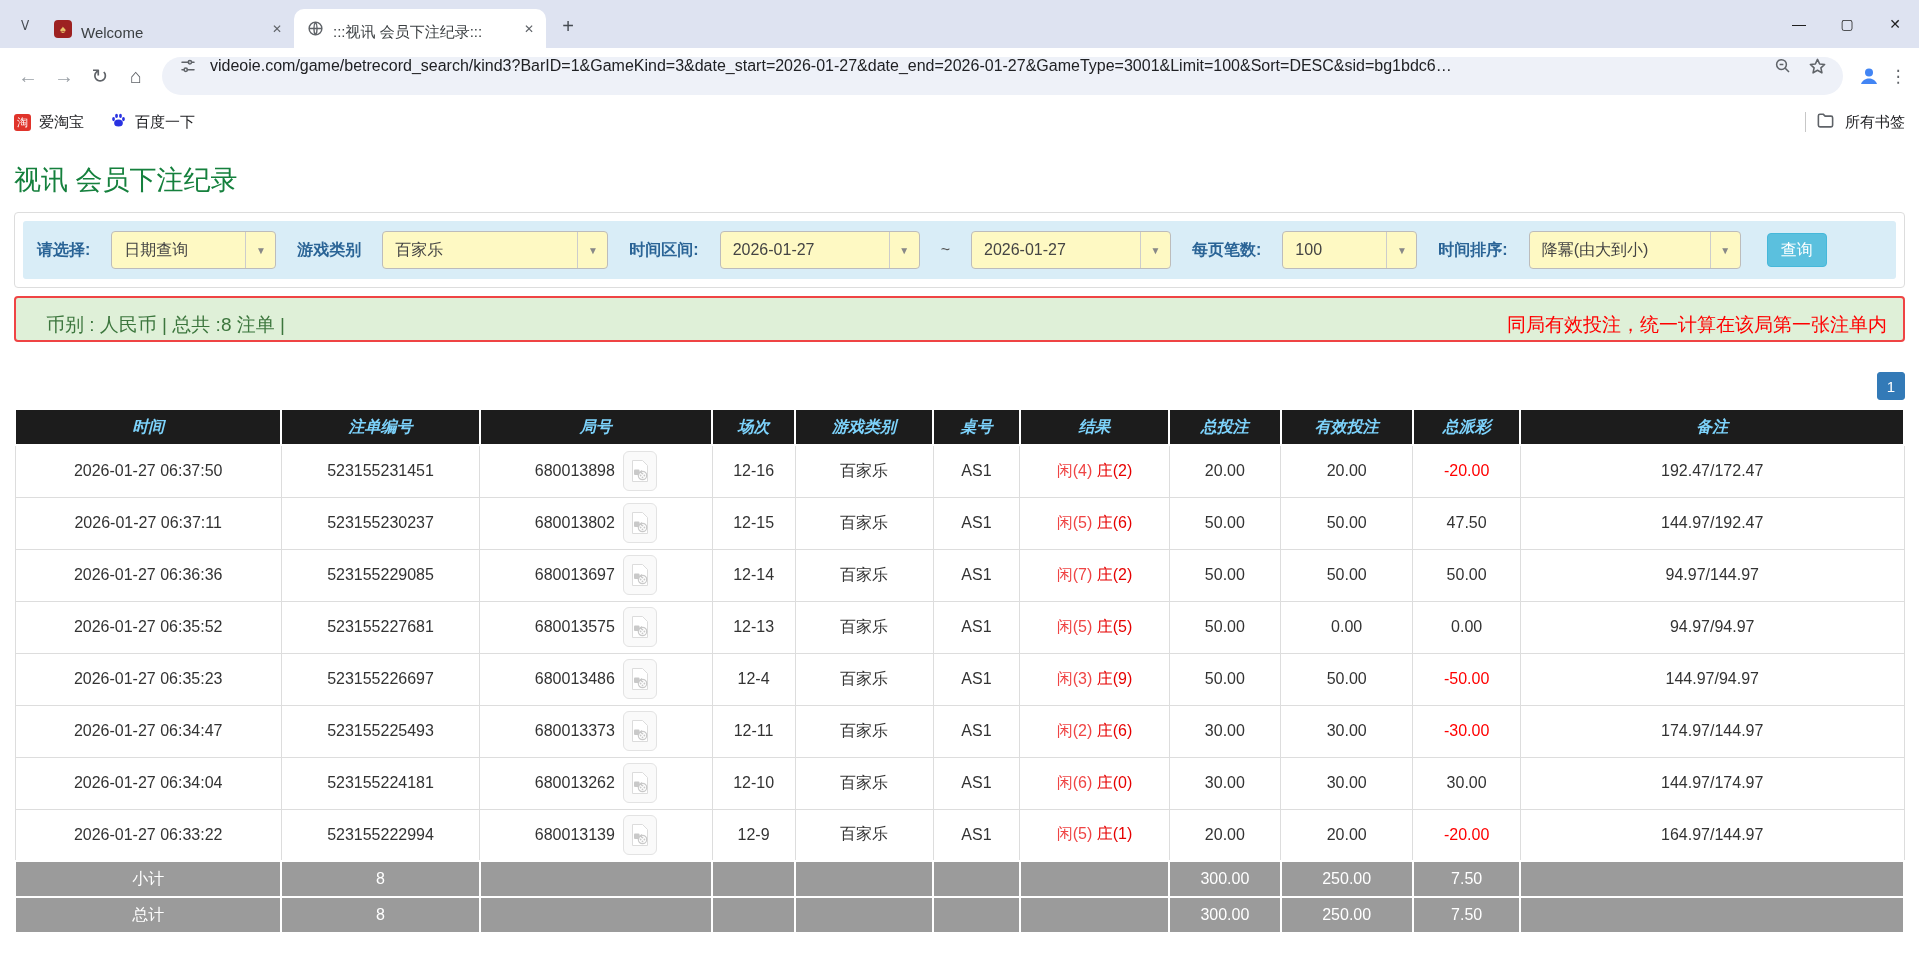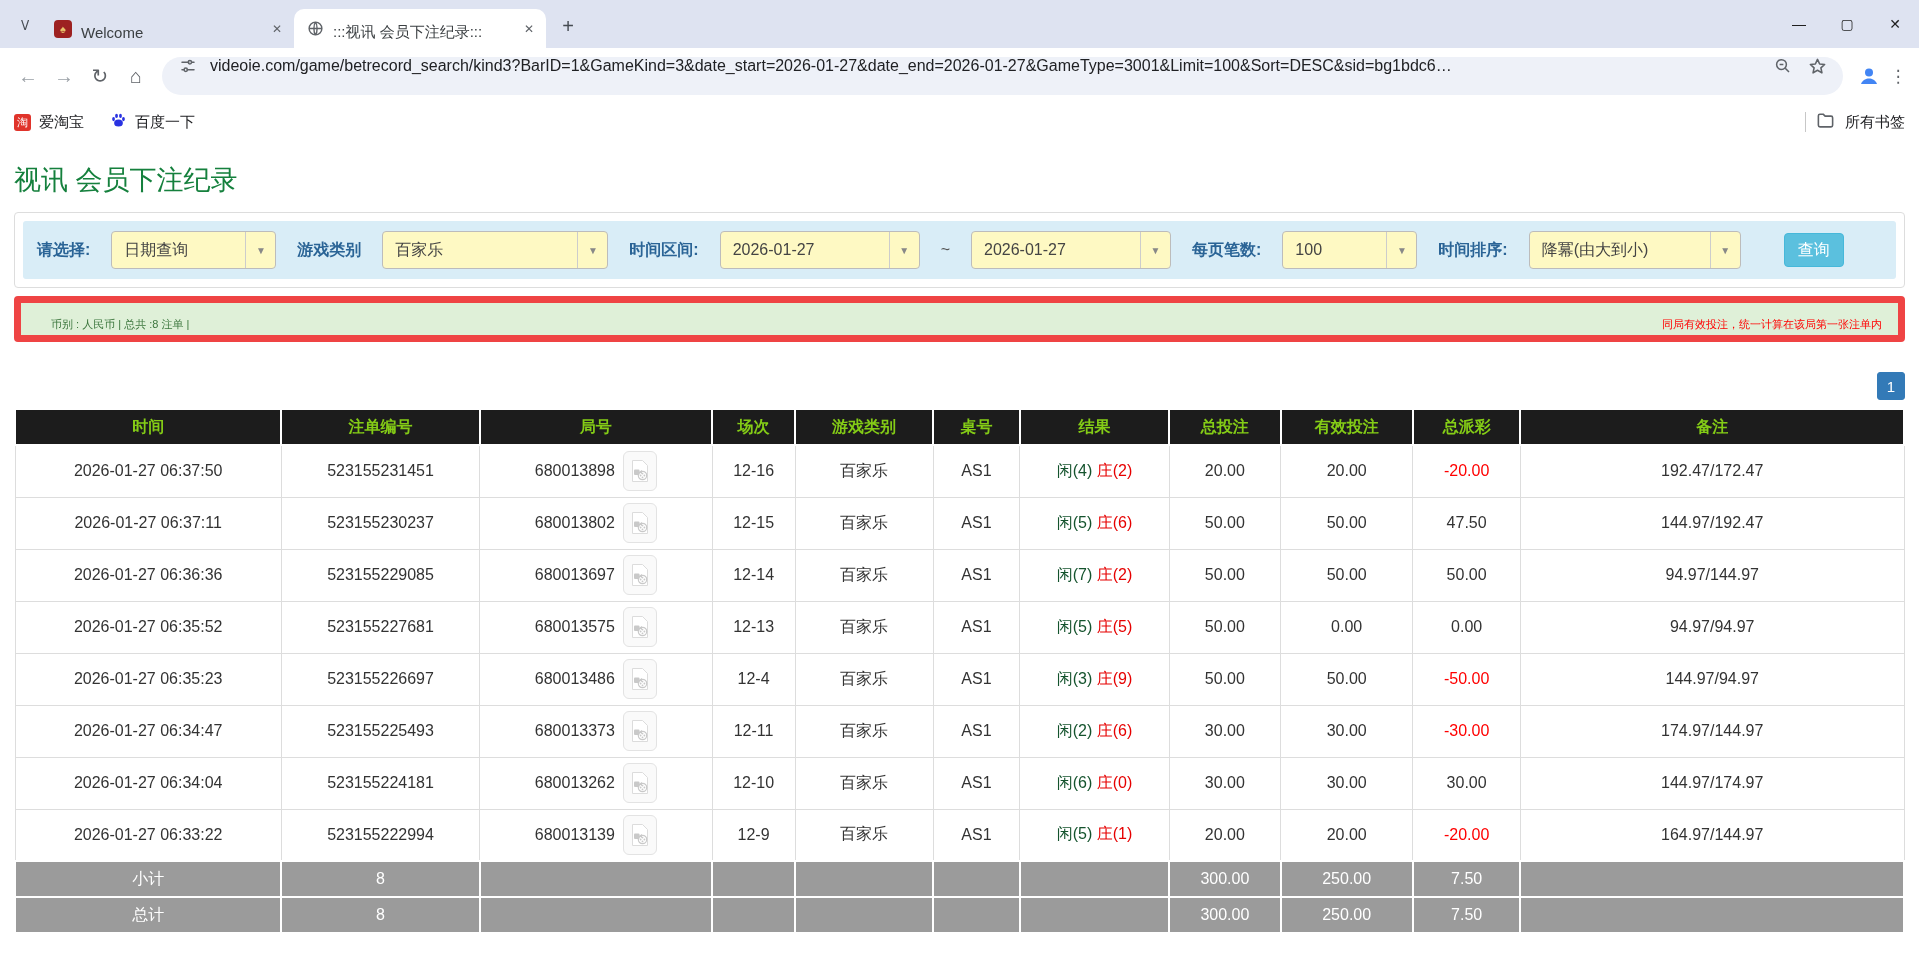--- a/index.html
+++ b/index.html
@@ -37,34 +37,34 @@
   
   .content { padding:0 14px; }
   .page-title { font-size:27px; font-weight:500; color:#15803d; margin:22px 0 14px 0; }
   .filter-panel { border:1px solid #ddd; border-radius:4px; padding:8px; }
   .filter-bar { background:#d9edf7; border-radius:3px; display:flex; align-items:center; padding:10px 14px; gap:21px; }
   .flabel { color:#2a6496; font-weight:bold; font-size:16px; white-space:nowrap; }
   .fselect { background:#fef9c3; border:1px solid #bcbcbc; border-radius:4px; height:38px; display:flex; align-items:stretch; font-size:16px; color:#444; }
   .fselect .val { padding:0 12px; flex:1; display:flex; align-items:center; white-space:nowrap; overflow:hidden; }
   .fselect .caret { width:30px; border-left:1px solid #ccc; display:flex; align-items:center; justify-content:center; color:#888; font-size:10px; }
   .tilde { color:#555; font-size:16px; }
-  .search-btn { background:#5bc0de; color:#fff; border:1px solid #46b8da; border-radius:4px; height:34px; padding:0 13px; font-size:16px; margin-left:22px; cursor:pointer; }
-  .summary-bar { margin-top:8px; background:#dff0d8; border:7px solid #ef4444; border-radius:4px; height:46px; display:flex; align-items:center; justify-content:space-between; padding:11px 16px 0 30px; font-size:11px; }
+  .search-btn { background:#5bc0de; color:#fff; border:1px solid #46b8da; border-radius:4px; height:34px; padding:0 13px; font-size:16px; margin-left:5px; cursor:pointer; }
+  .summary-bar { margin-top:8px; background:#dff0d8; border:2px solid #ef4444; border-radius:4px; height:46px; display:flex; align-items:center; justify-content:space-between; padding:11px 16px 0 30px; font-size:19px; }
   .summary-left { color:#3c763d; }
   .summary-right { color:#ff0000; }
   .pagination-row { display:flex; justify-content:flex-end; margin:30px 0 8px 0; }
   .page-btn { min-width:28px; height:28px; background:#337ab7; border:1px solid #337ab7; color:#fff; font-size:15px; border-radius:3px; display:flex; align-items:center; justify-content:center; }
   
   table.records { width:100%; border-collapse:collapse; table-layout:fixed; font-size:16px; text-align:center; }
-  .records th { background:#1c1c1c; color:#84cc16; font-weight:bold; font-size:16px; height:36px; border:2px solid #fff; padding:0 2px; }
+  .records th { background:#1c1c1c; color:#7dd3fc; font-weight:bold; font-size:16px; height:36px; border:2px solid #fff; padding:0 2px;font-style:italic; }
   .records tbody td { border:1px solid #ddd; height:52px; padding:0 4px; color:#333; }
   .records tfoot td { background:#9b9b9b; color:#fff; border:2px solid #fff; height:36px; }
   td.bet-total { color:#2176ff; }
   td.payout.neg { color:#ff0000; }
-  .result-player { color:#14532d; }
+  .result-player { color:#ef4444; }
   .result-banker { color:#e60000; }
   .round-wrap { display:inline-flex; align-items:center; gap:8px; }
   .video-btn { display:inline-flex; width:34px; height:40px; background:#fafafa; border:1px solid #e3e3e3; border-radius:6px; align-items:center; justify-content:center; cursor:pointer; }
 </style>
 </head>
 <body>
 
 <div>
   <div class="tabstrip">
     <div class="tab-search">ᐯ</div>

